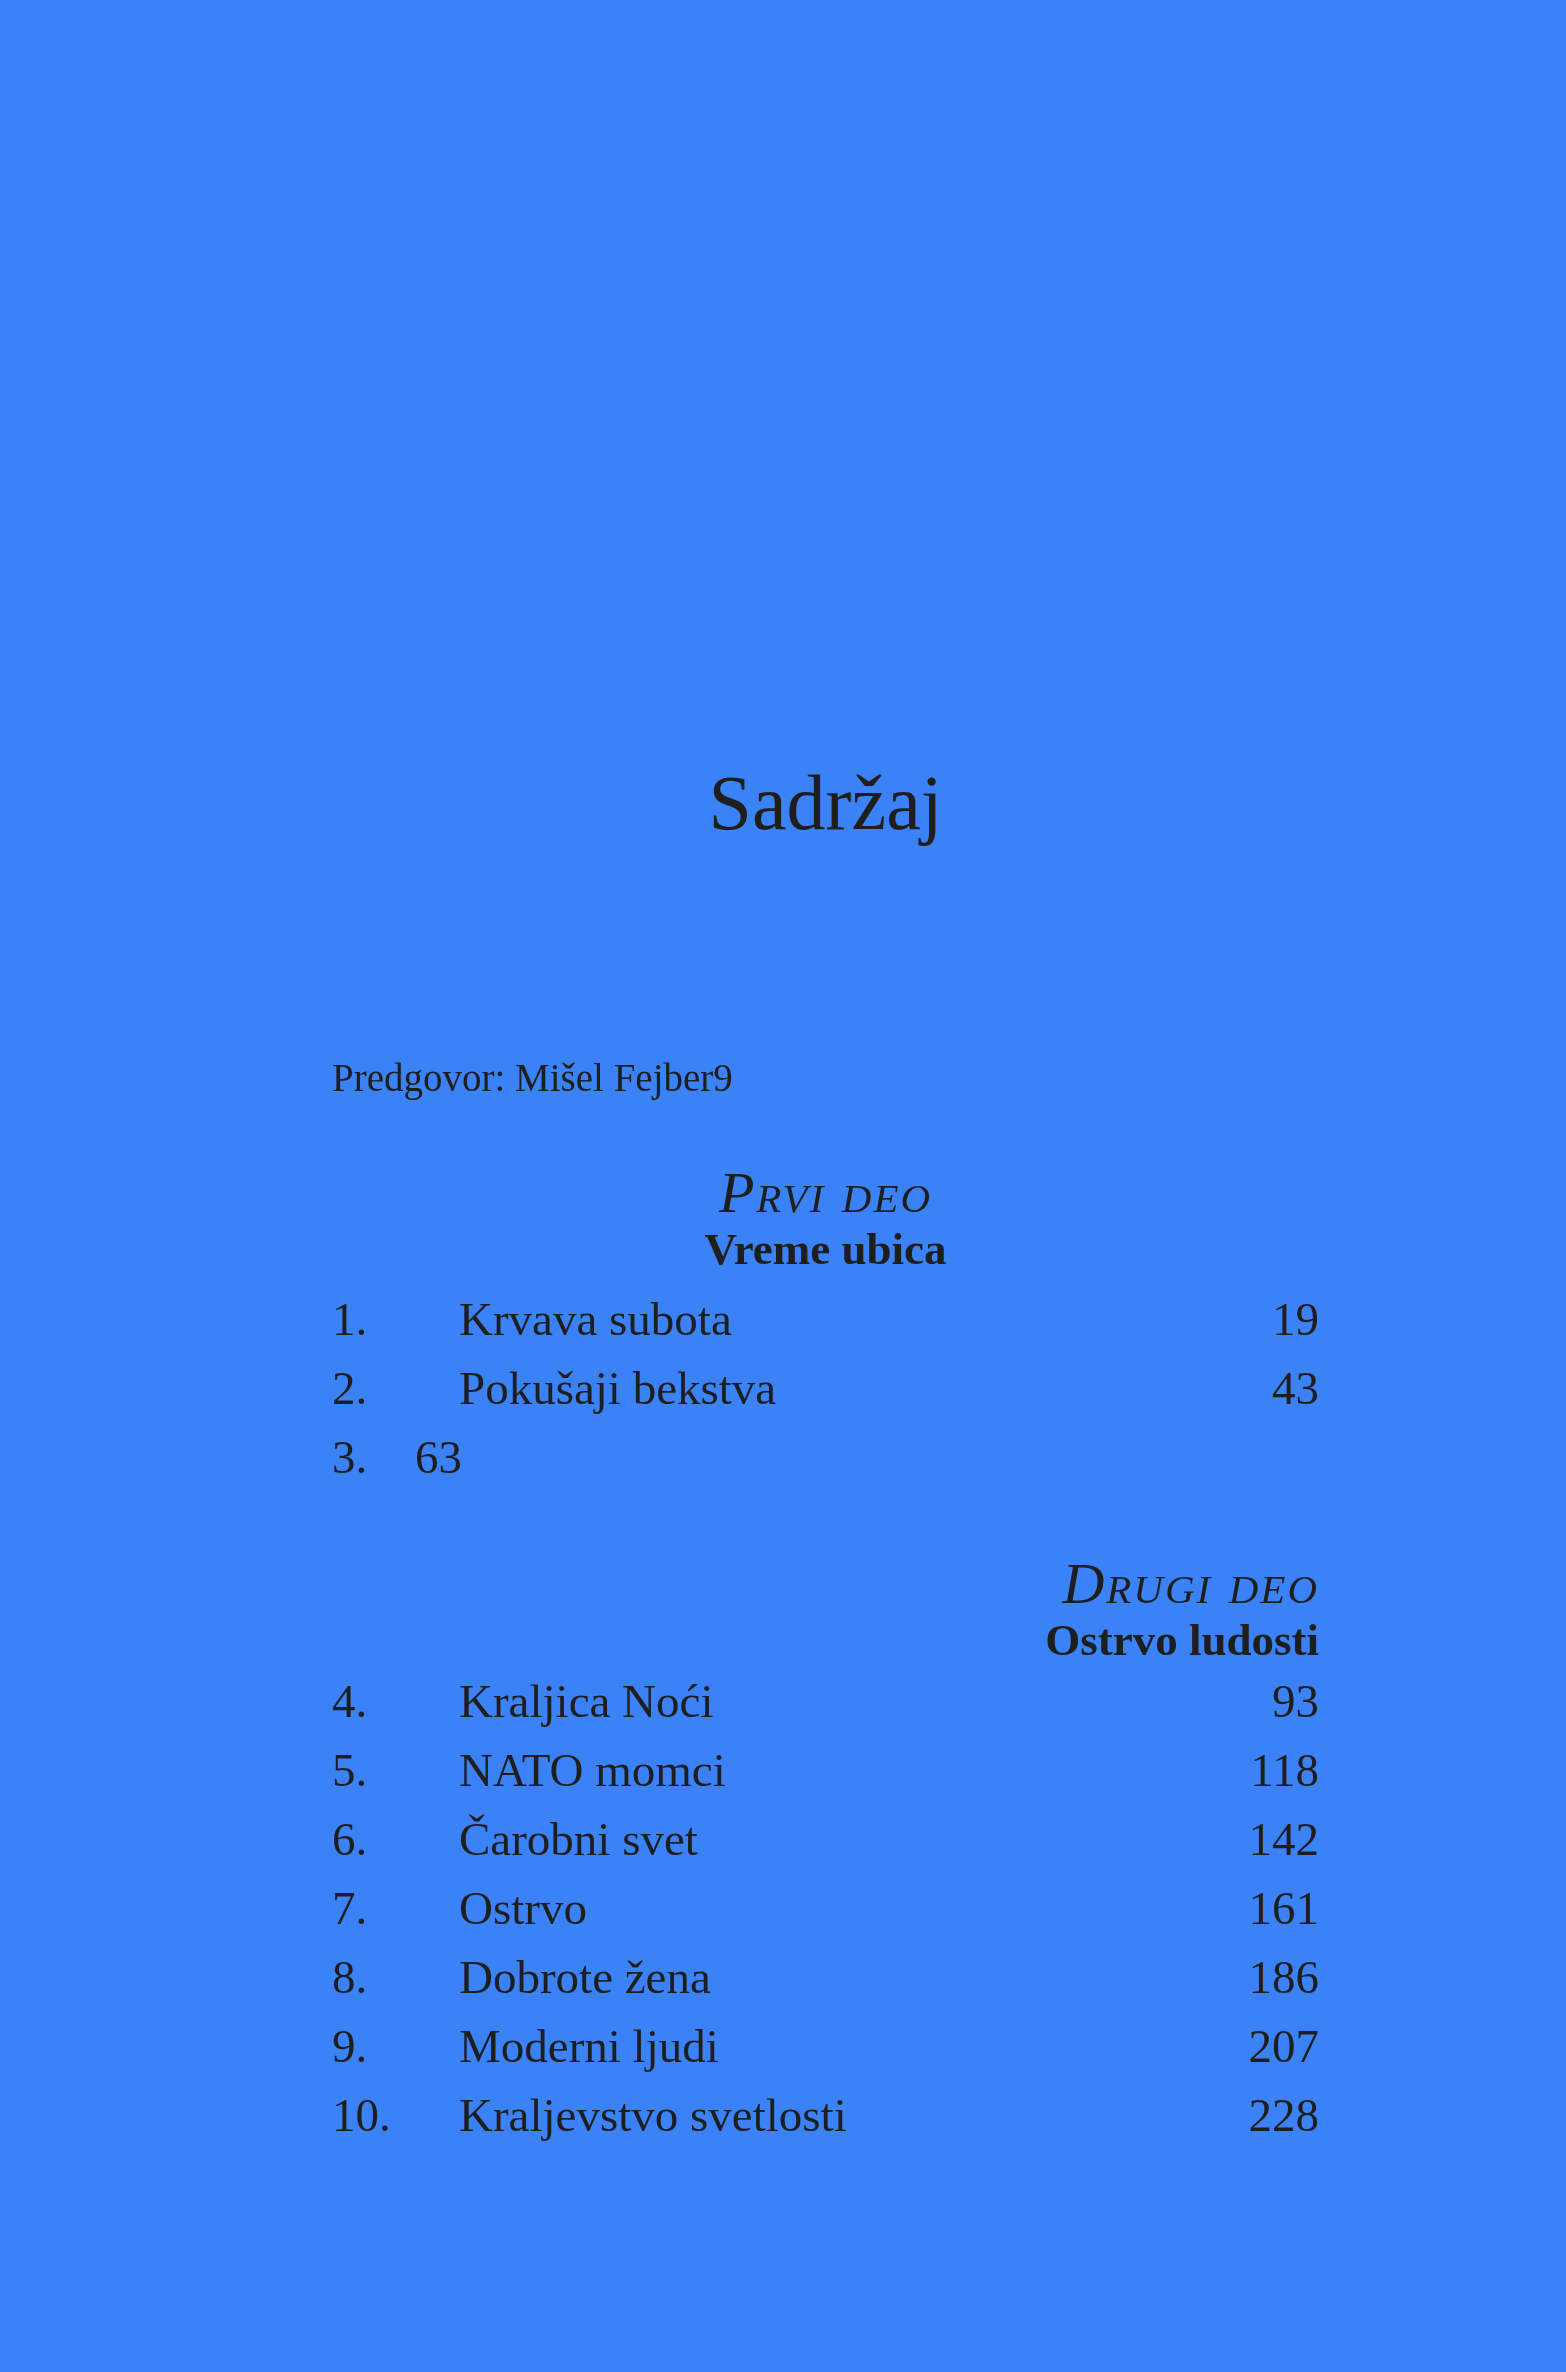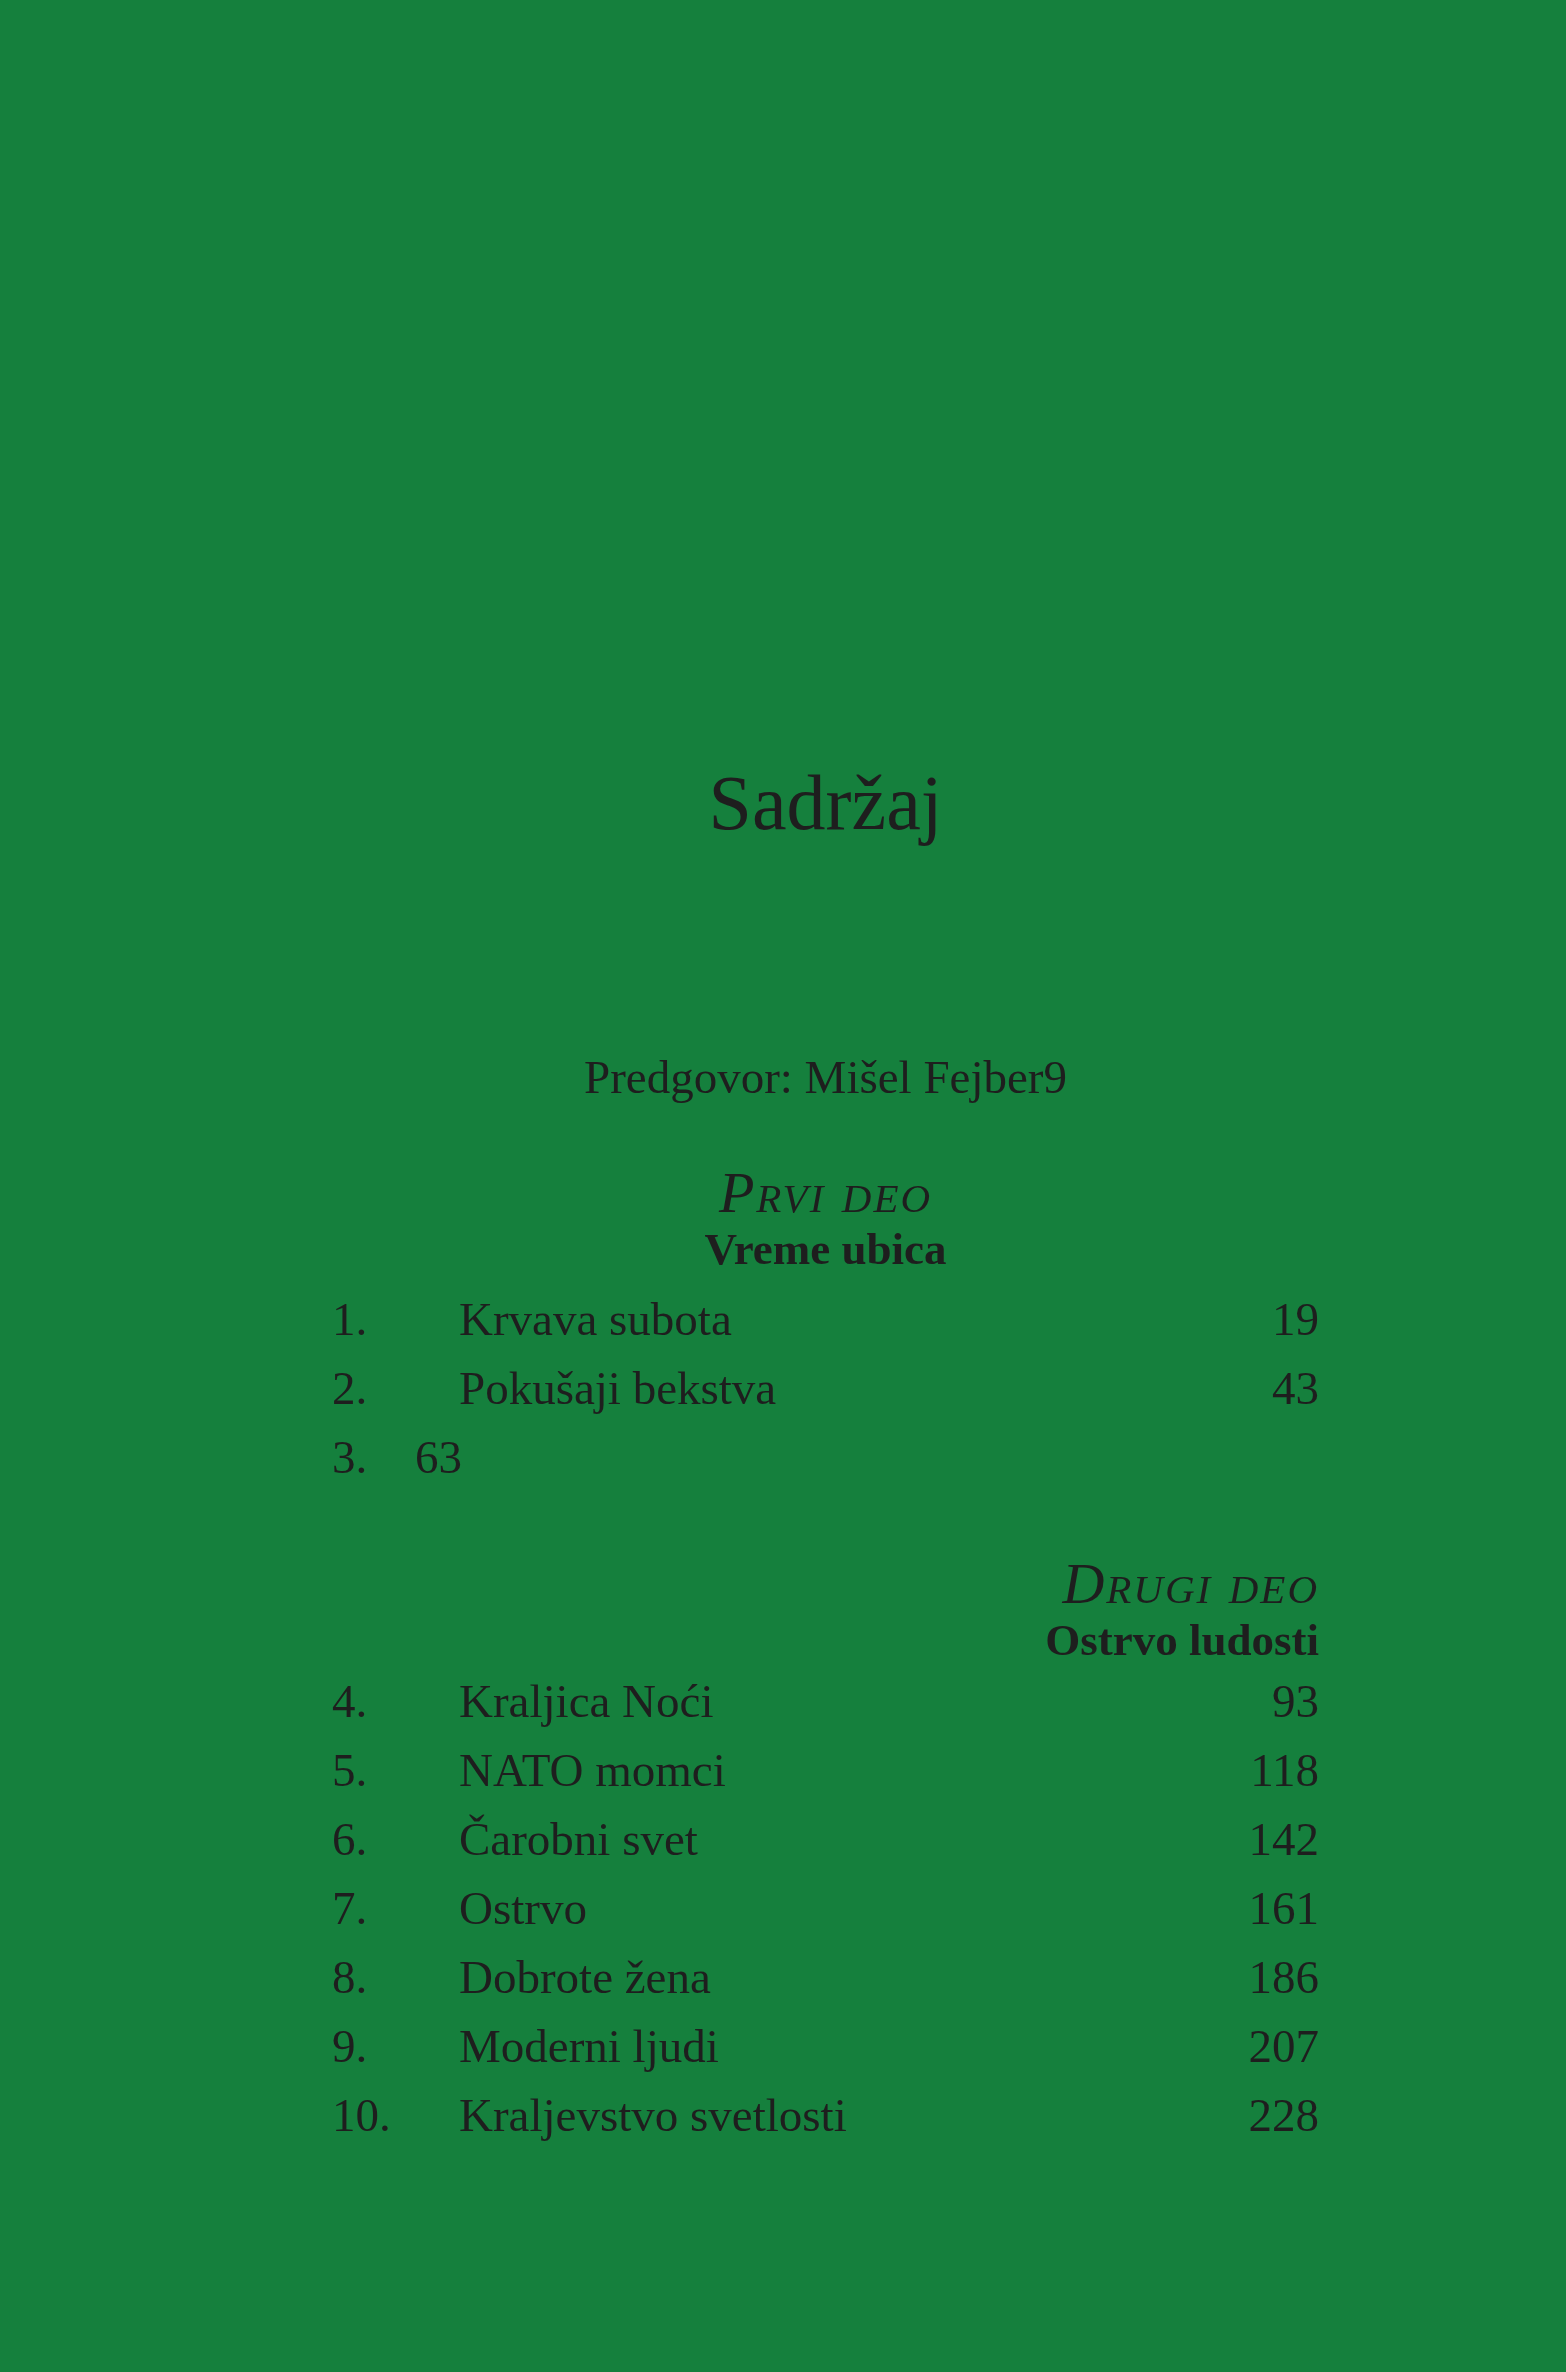--- a/index.html
+++ b/index.html
@@ -8,40 +8,40 @@
     width: 1566px;
     height: 2373px;
     position: relative;
     font-family: "Liberation Serif", "DejaVu Serif", serif;
     color: #1e1e1e;
     overflow: hidden;
   }
   .page {
     position: absolute;
     inset: 0;
-    background: #15803d;
+    background: #3b82f6;
   }
   
   .col {
     position: absolute;
     left: 332px;
     width: 987px;
   }
   .title-block {
     top: 761px;
     text-align: center;
     font-size: 78px;
     line-height: 84px;
     font-weight: 400;
   }
   .preface-row {
     top: 1043px;
     display: flex;
-    justify-content: center;
-    font-size: 47px;
+    justify-content: flex-start;
+    font-size: 39px;
     line-height: 69px;
   }
   .section-heading {
     text-align: center;
   }
   .section-heading .part {
     font-variant: small-caps;
     font-size: 58px;
     line-height: 57px;
     letter-spacing: 2px;

